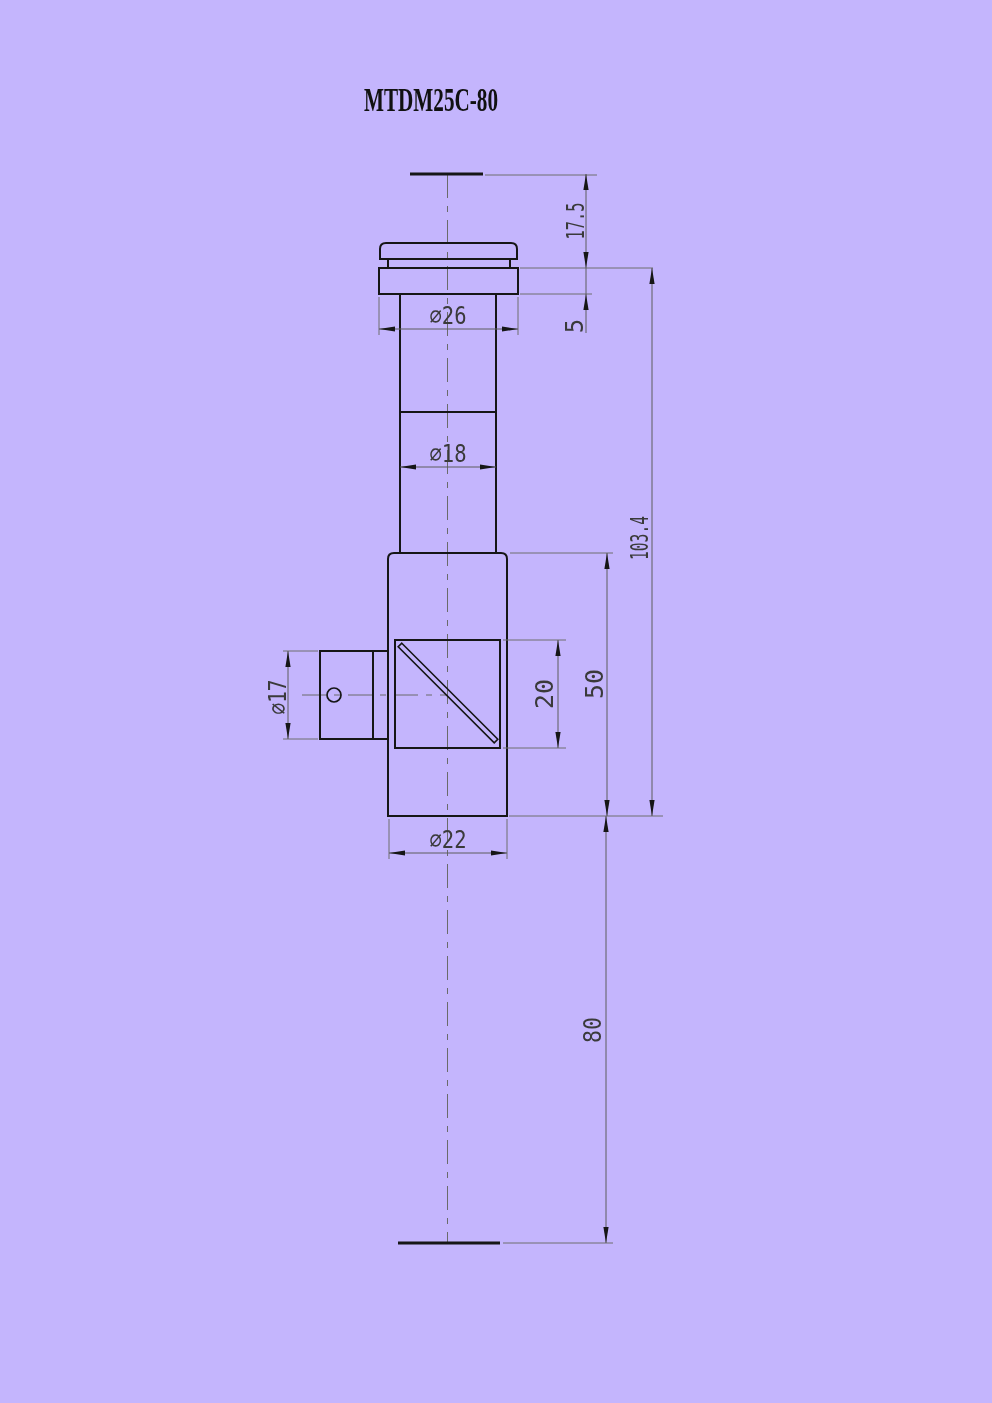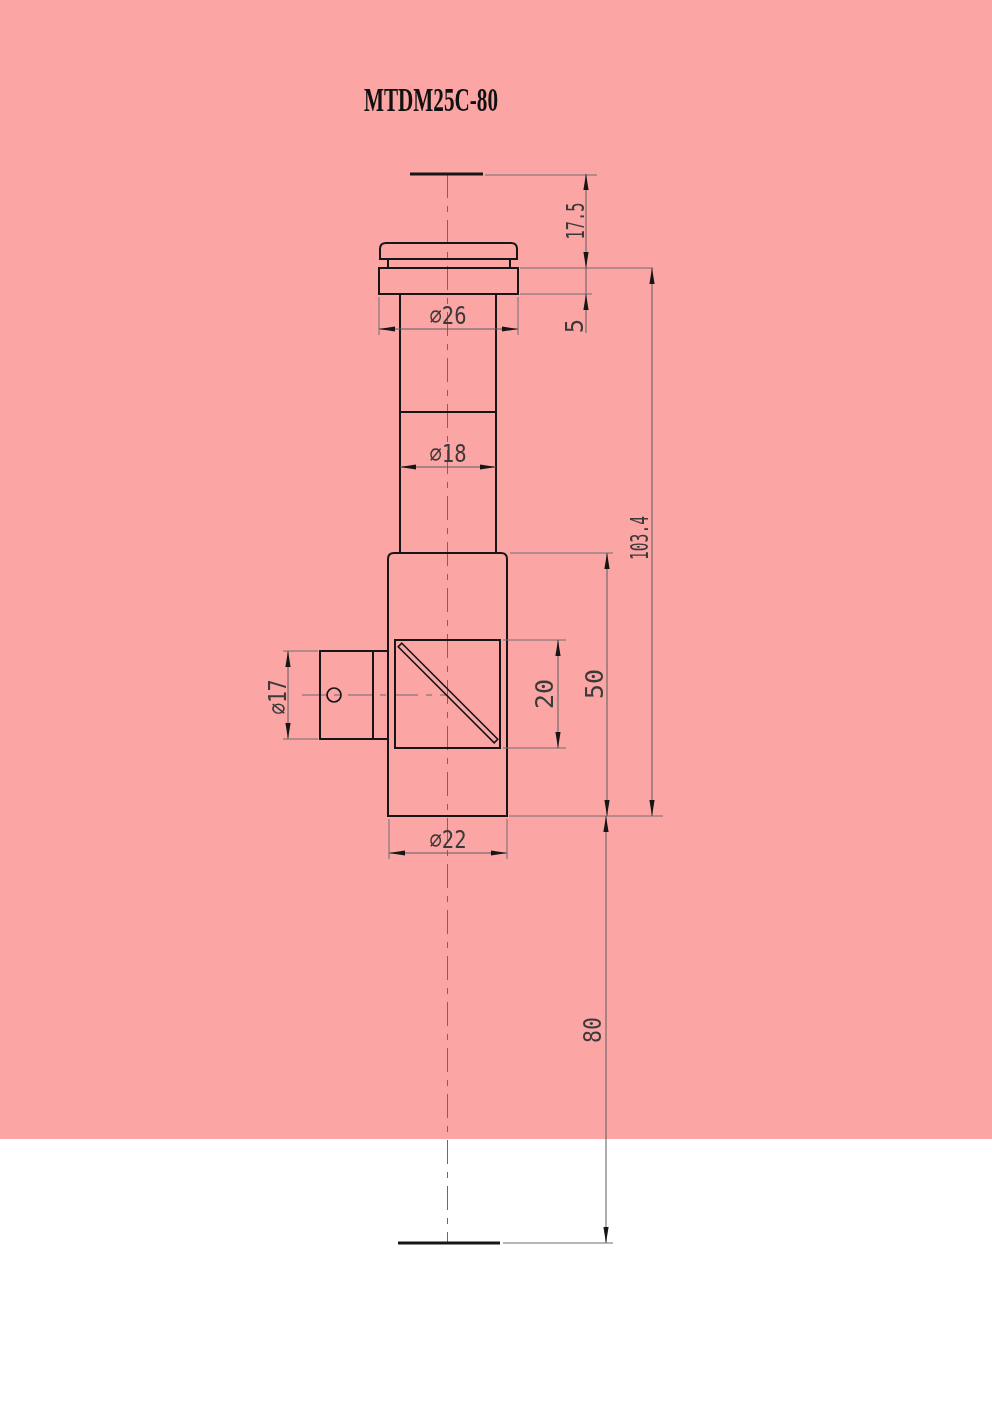--- a/index.html
+++ b/index.html
@@ -7,22 +7,22 @@
     padding: 0;
     background: #ffffff;
     width: 992px;
     height: 1403px;
     overflow: hidden;
     font-family: "DejaVu Sans Mono", monospace;
   }
   .sheet {
     position: relative;
     width: 992px;
-    height: 1139px;
-    background: #fca5a5;
+    height: 1403px;
+    background: #c4b5fd;
   }
   svg { display: block; }
   .outline {
     fill: none;
     stroke: #161616;
     stroke-width: 2;
     stroke-linejoin: miter;
   }
   .thickline {
     stroke: #161616;

